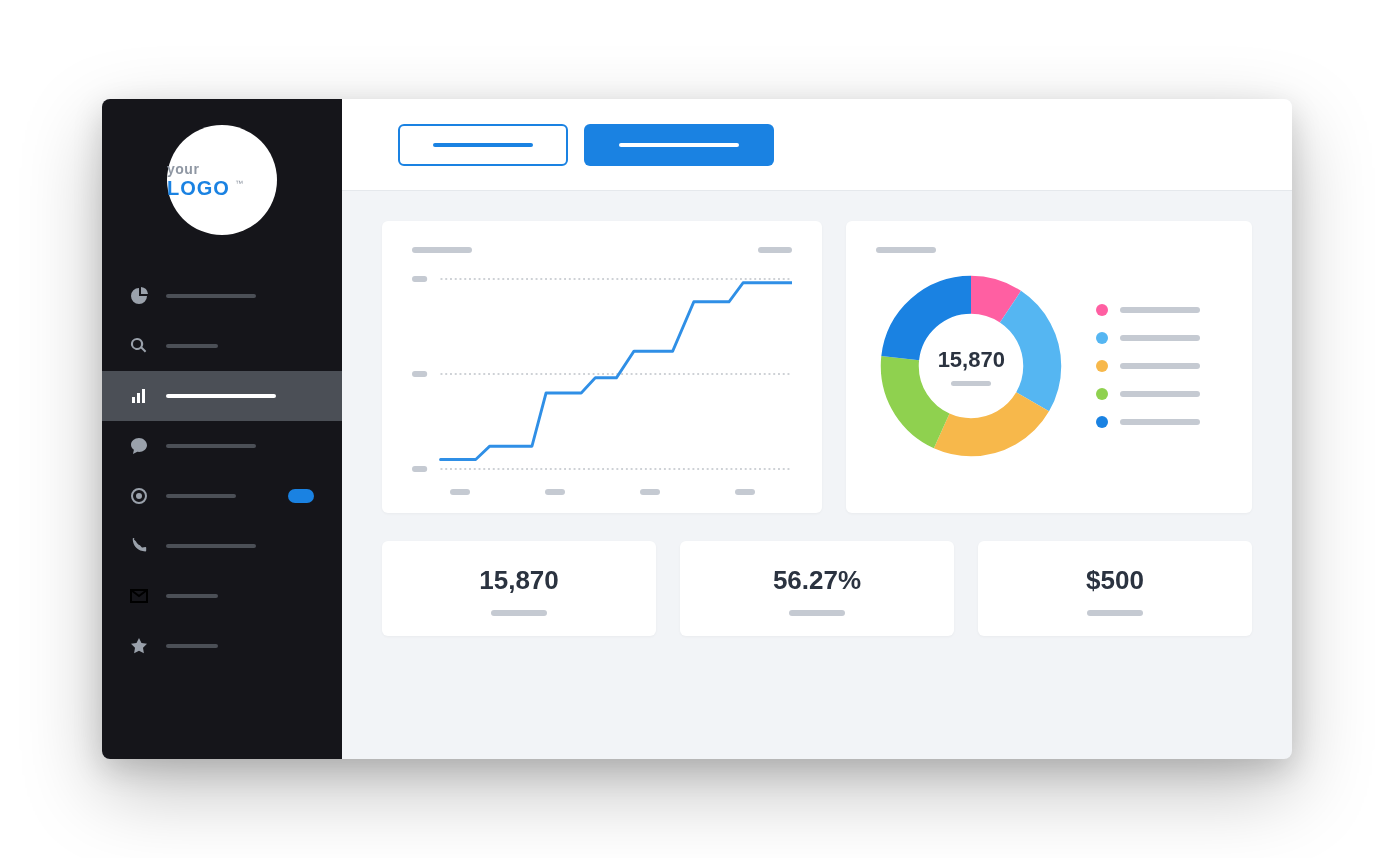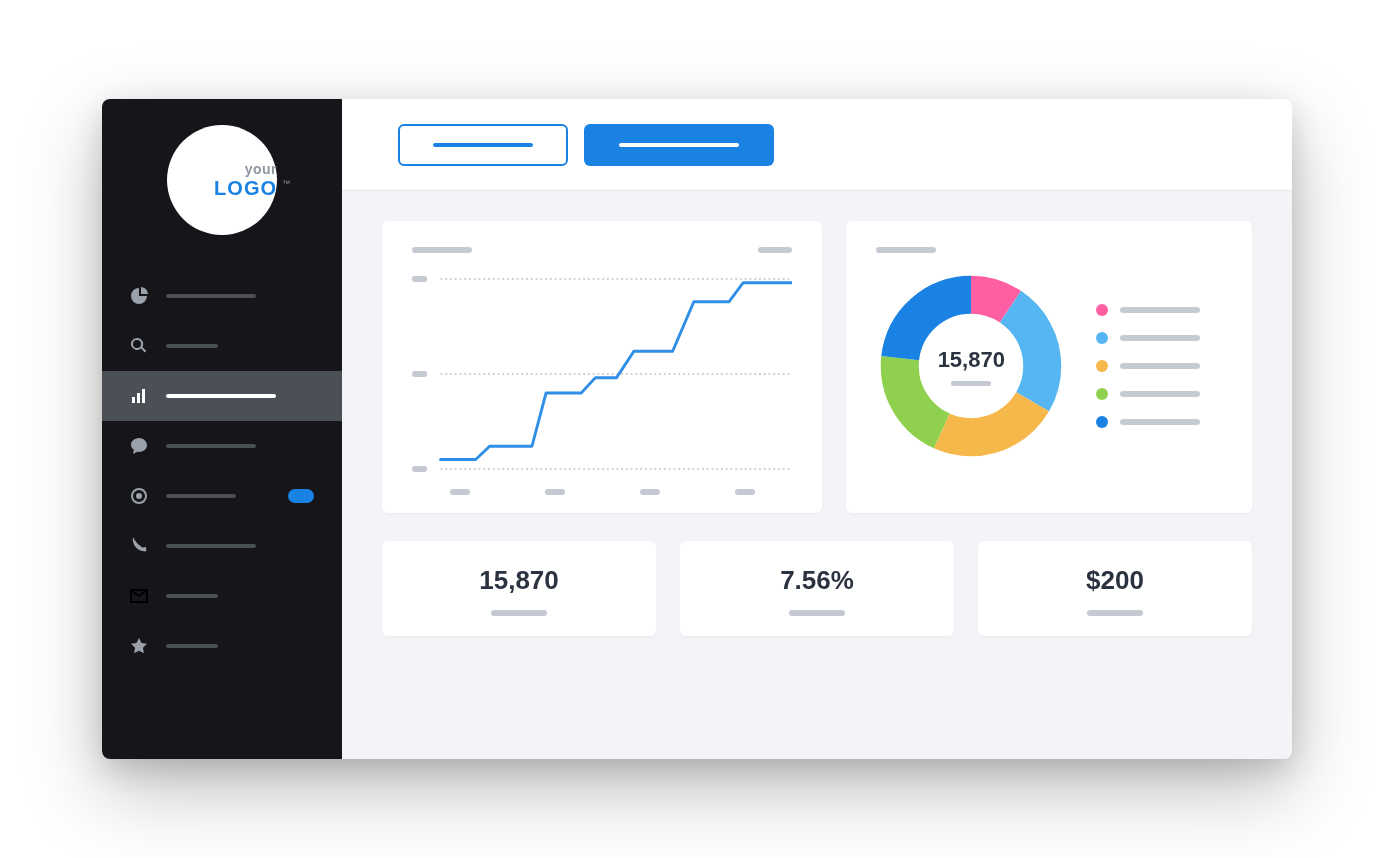--- a/index.html
+++ b/index.html
@@ -21,21 +21,21 @@
     width: 240px;
     background: #15151a;
     display: flex;
     flex-direction: column;
     padding-top: 26px;
   }
   .logo-wrap { display:flex; justify-content:center; margin-bottom: 36px; }
   .logo-circle {
     width: 110px; height: 110px; border-radius: 50%;
     background: #ffffff; display:flex; flex-direction:column;
-    align-items:flex-end; justify-content:center;
+    align-items:flex-start; justify-content:center;
     font-weight: 700;
   }
   .logo-top { color:#8f97a3; font-size:14px; font-weight:600; letter-spacing:0.5px; }
   .logo-bottom { color:#1a82e2; font-size:20px; font-weight:800; letter-spacing:1px; position:relative; }
   .logo-tm { position:absolute; right:-14px; top:2px; font-size:8px; color:#8f97a3; font-weight:500; }
 
   .nav { display:flex; flex-direction:column; }
   .nav-item {
     height: 50px;
     display:flex; align-items:center;
@@ -274,24 +274,24 @@
         </div>
 
       </div>
 
       <div class="stats-row" id="stats-row">
           <div class="stat-card">
             <span class="stat-val">15,870</span>
             <span class="ph-bar"></span>
           </div>
           <div class="stat-card">
-            <span class="stat-val">7.56%</span>
+            <span class="stat-val">56.27%</span>
             <span class="ph-bar"></span>
           </div>
           <div class="stat-card">
-            <span class="stat-val">$200</span>
+            <span class="stat-val">$500</span>
             <span class="ph-bar"></span>
           </div>
         </div>
 
     </div>
   </section>
 </div>
 
 </body></html>

